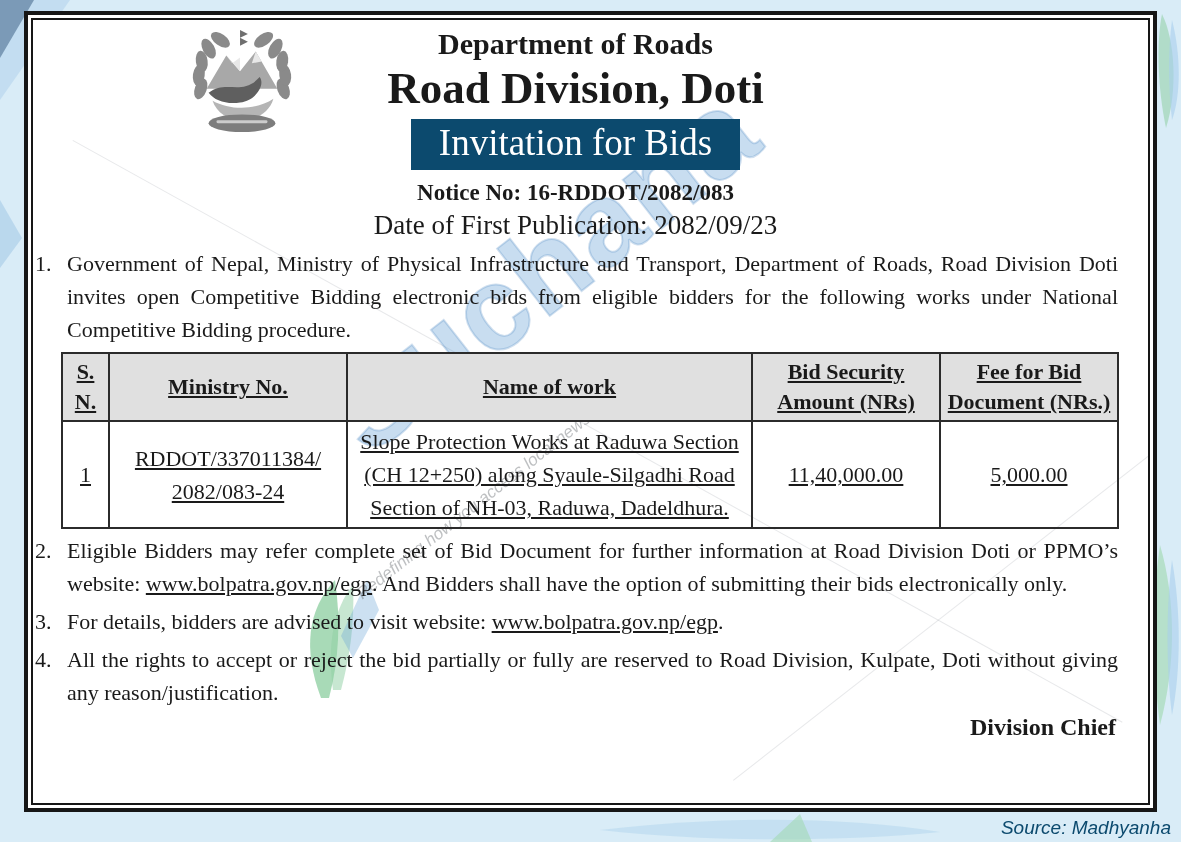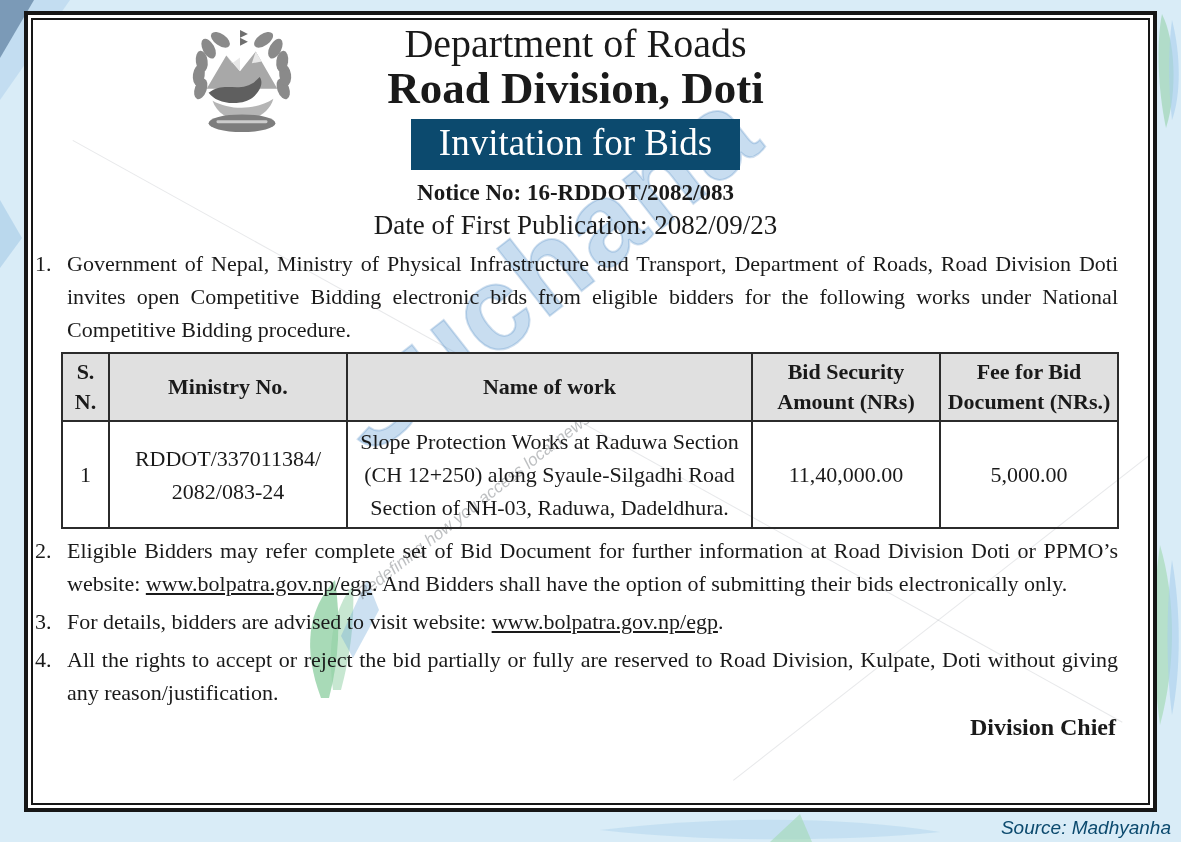--- a/index.html
+++ b/index.html
@@ -37,41 +37,41 @@
     font-family:"Liberation Sans","DejaVu Sans",sans-serif;
     font-style:italic; font-size:17px; color:rgba(110,115,120,0.45);
     transform:rotate(-38deg); transform-origin:left top;
   }
   .wm-leaf { position:absolute; left:250px; top:520px; }
 
   
   .content { position:relative; z-index:1; padding:0 30px 0 0; }
   .emblem { position:absolute; left:150px; top:8px; width:118px; height:108px; }
   .titles { text-align:center; padding-top:6px; }
-  .dept    { font-size:40px; font-weight:normal; line-height:36px; }
+  .dept    { font-size:30px; font-weight:bold; line-height:36px; }
   .divis   { font-size:45px; font-weight:bold; line-height:52px; }
   .banner-wrap { margin-top:5px; line-height:0; }
   .banner  {
     display:inline-block; background:#0c4a6e; color:#ffffff;
     font-size:37px; font-weight:normal; line-height:44px; padding:2px 28px 5px;
   }
   .notice  { font-size:23px; font-weight:bold; line-height:30px; margin-top:8px; }
   .pubdate { font-size:27px; font-weight:normal; line-height:30px; margin-top:2px; }
 
   .list-item {
     position:relative; margin:5px 0 0 0; padding-left:34px;
     font-size:22px; line-height:33px; text-align:justify;
   }
   .list-num { position:absolute; left:2px; top:0; }
   .doclink { text-decoration:underline; color:inherit; cursor:pointer; }
 
   
   table.bids {
     border-collapse:collapse; table-layout:fixed;
-    margin:6px 0 0 28px; width:1056px;
+    margin:6px 0 0 28px; width:1056px;text-decoration:underline;
   }
   .bids th, .bids td { border:2px solid #2b2b2b; text-align:center; vertical-align:middle; }
   .bids th {
     background:#e0e0e0; font-size:22px; font-weight:bold;
     line-height:30px; padding:3px 3px; white-space:pre-line;
   }
   .bids td { font-size:22px; line-height:33px; padding:3px 6px; }
   .cell-contract { white-space:pre-line; }
   .signature { text-align:right; font-size:24px; font-weight:bold; line-height:30px; margin:3px 2px 0 0; }
 

